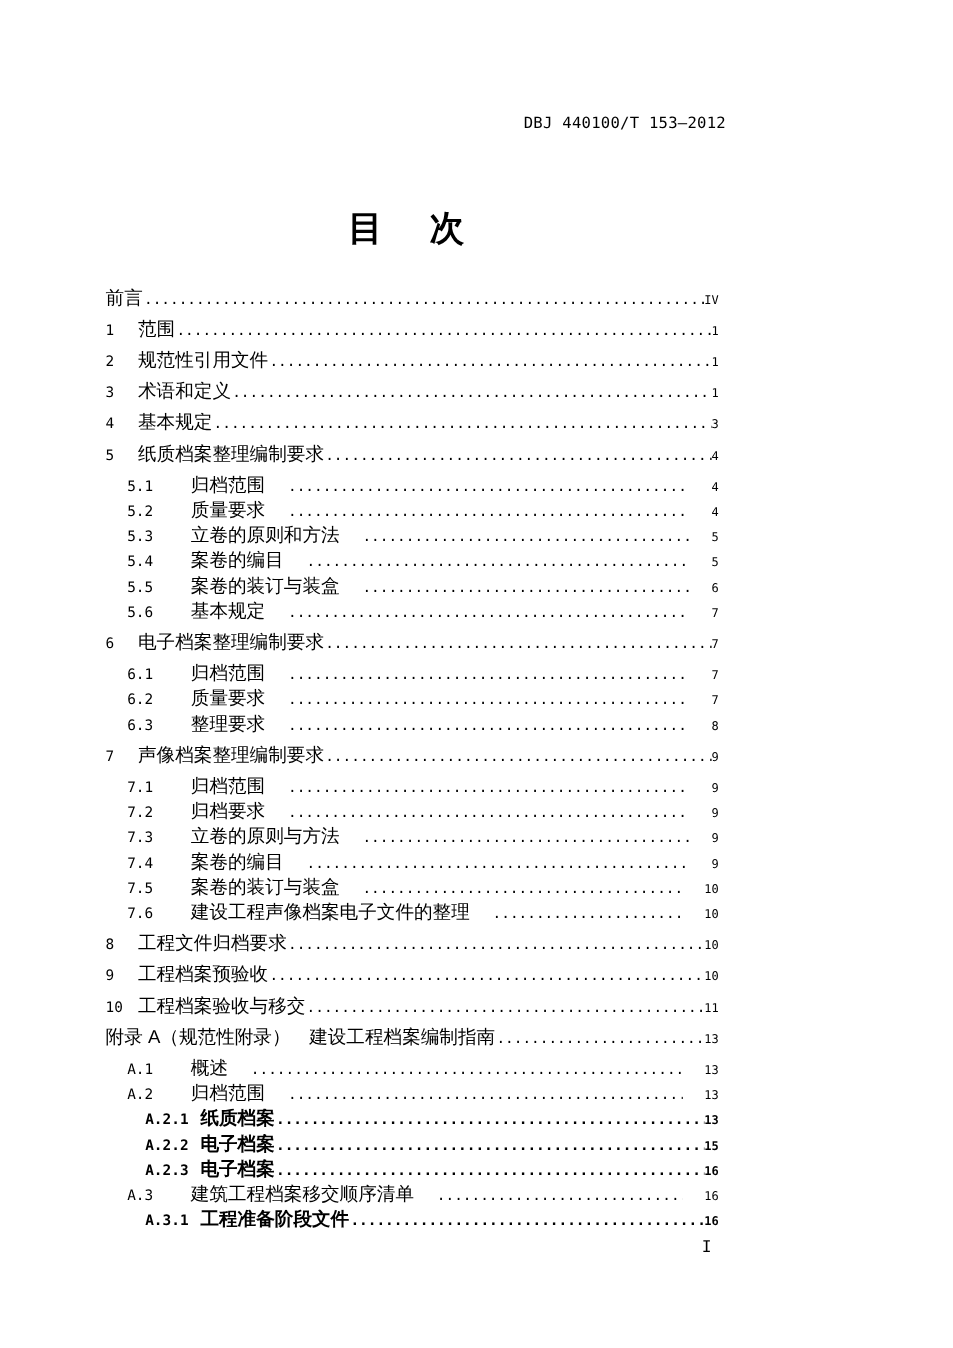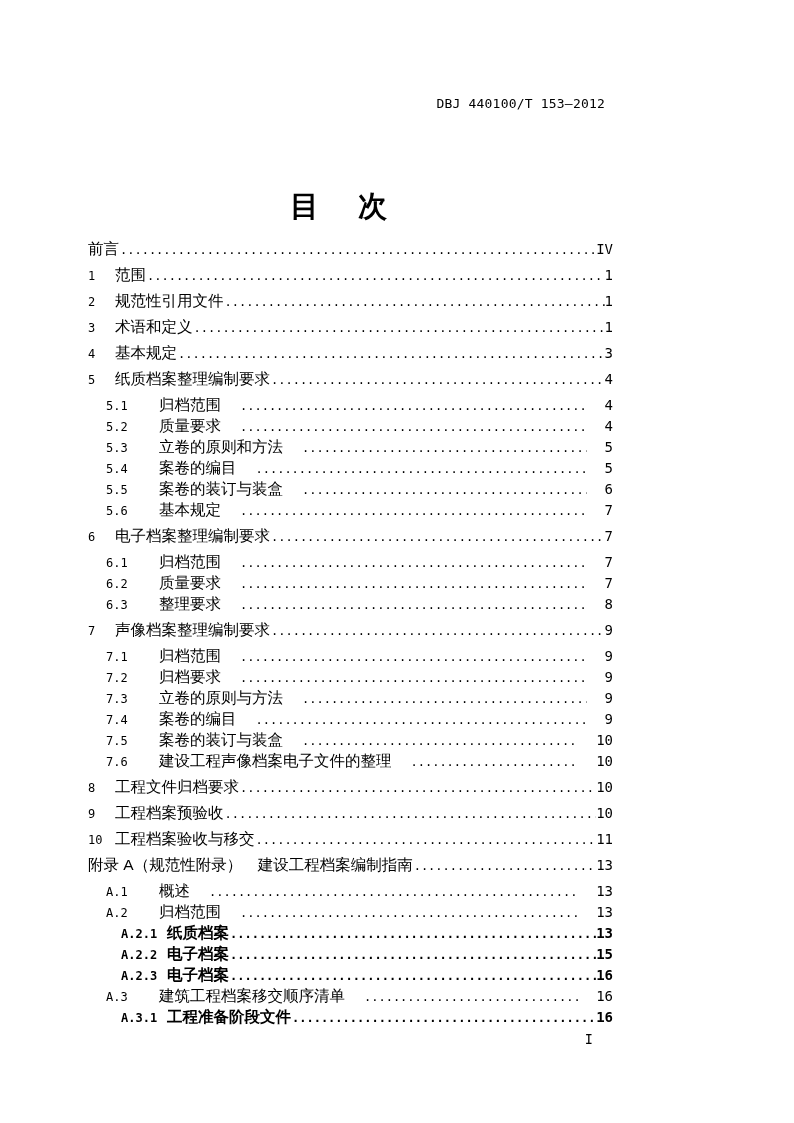--- a/index.html
+++ b/index.html
@@ -24,32 +24,32 @@
     font-size: 13px;
     letter-spacing: 0.2px;
     color: #000;
     white-space: nowrap;
   }
   .doc-title {
     position: absolute;
     top: 171px;
     left: 0;
     right: 0;
-    margin: 16px;
+    margin: 0;
     text-align: center;
     font-size: 29px;
     font-weight: bold;
     letter-spacing: 5px;
     color: #000;
   }
   .toc {
     position: absolute;
     top: 240px;
     left: 88px;
-    right: 69px;
+    right: 83px;
   }
   .toc-row {
     display: flex;
     align-items: baseline;
     height: 26px;
     line-height: 1.1;
     overflow: hidden;
   }
   .toc-row.lvl1, .toc-row.lvl2 {
     height: 21px;
@@ -78,21 +78,21 @@
     white-space: nowrap;
     font-family: "DejaVu Sans Mono", monospace;
     font-size: 12px;
     margin-left: 1px;
   }
   .dots::before {
     content: "........................................................................................................................................................................";
   }
   .pg {
     font-family: "DejaVu Sans Mono", monospace;
-    font-size: 14px;
+    font-size: 10px;
     white-space: nowrap;
   }
   .footer-page-num {
     position: absolute;
     top: 1031px;
     right: 89px;
     font-family: "DejaVu Sans Mono", monospace;
     font-size: 13.5px;
   }
 </style>

